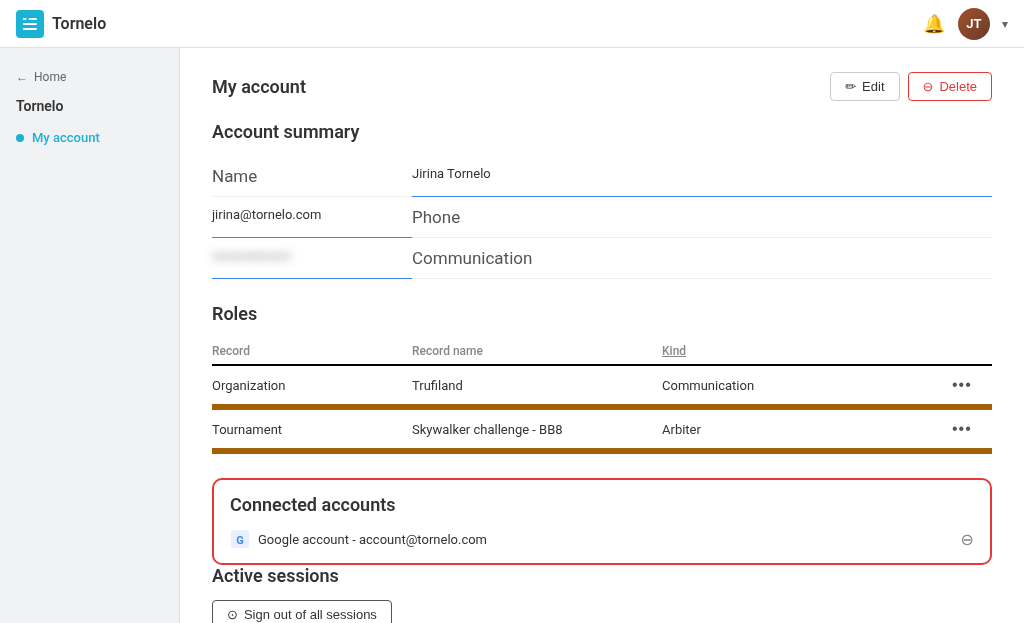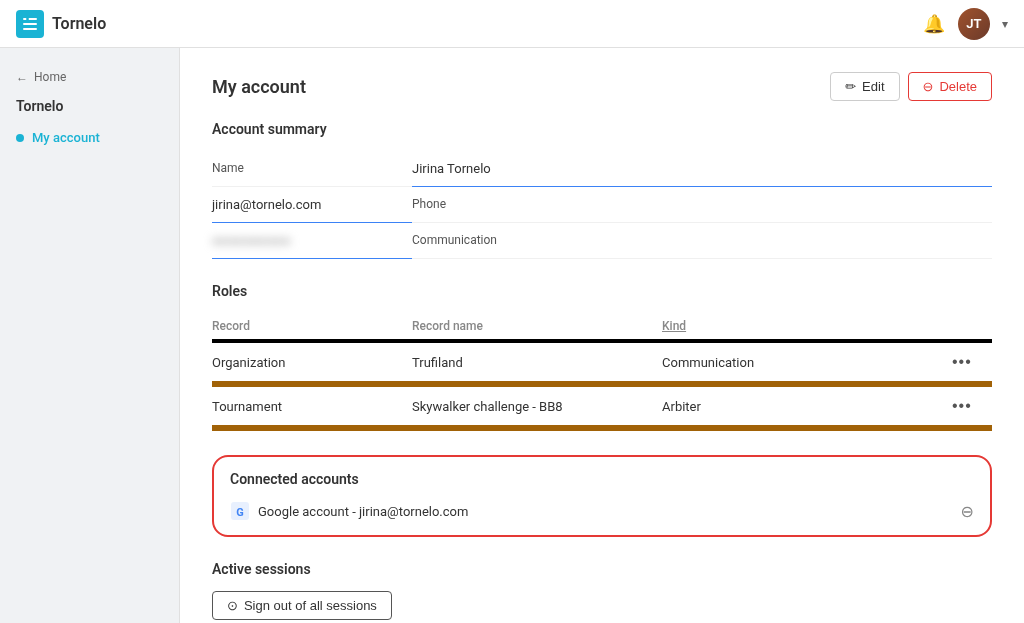--- a/index.html
+++ b/index.html
@@ -148,37 +148,37 @@
       border: 1px solid #e53935;
       border-radius: 4px;
       background: #fff;
       color: #e53935;
       cursor: pointer;
       font-size: 13px;
     }
 
     
     .section-title {
-      font-size: 14px;
+      font-size: 18px;
       font-weight: 600;
       color: #333;
       margin-bottom: 14px;
     }
 
     
     .summary-grid {
       display: grid;
       grid-template-columns: 200px 1fr;
       gap: 0;
       margin-bottom: 24px;
     }
     .summary-label {
       padding: 10px 0;
       color: #555;
-      font-size: 12px;
+      font-size: 17px;
       border-bottom: 1px solid #f0f0f0;
     }
     .summary-value {
       padding: 10px 0;
       color: #333;
       font-size: 13px;
       border-bottom: 1px solid #3b82f6;
     }
 
     
@@ -188,43 +188,42 @@
     .roles-table {
       width: 100%;
       border-collapse: collapse;
     }
     .roles-table th {
       text-align: left;
       font-size: 12px;
       color: #888;
       font-weight: 500;
       padding: 6px 0;
-      border-bottom: 4px solid #000000;
+      border-bottom: 2px solid #000000;
     }
     .roles-table td {
       padding: 10px 0;
       font-size: 13px;
       color: #333;
       border-bottom: 6px solid #a16207;
     }
     .roles-table .col-record { width: 200px; }
     .roles-table .col-name { width: 250px; }
     .roles-table .col-kind { flex: 1; text-decoration: underline; }
     .roles-table .col-action { width: 40px; text-align: right; }
     .dots-btn {
       background: none; border: none; cursor: pointer;
       color: #555; font-size: 16px; letter-spacing: 1px;
     }
 
     
     .connected-accounts-section {
       border: 2px solid #e53935;
-      border-radius: 16px;
+      border-radius: 10px;
       padding: 14px 16px;
-      margin-bottom: 24px;
     }
     .connected-account-item {
       display: flex; align-items: center; justify-content: space-between;
       margin-top: 10px;
     }
     .connected-account-left {
       display: flex; align-items: center; gap: 8px;
       font-size: 13px;
       color: #333;
     }
@@ -363,21 +362,21 @@
     <div class="connected-accounts-section">
       <div class="section-title">Connected accounts</div>
       <div class="connected-account-item">
         <div class="connected-account-left">
           <span class="google-icon">
             <svg width="18" height="18" viewBox="0 0 18 18">
               <rect x="0" y="0" width="18" height="18" rx="3" fill="#e8f0fe"></rect>
               <text x="9" y="13.5" text-anchor="middle" font-size="11" font-weight="bold" fill="#4285F4">G</text>
             </svg>
           </span>
-          <span>Google account - jirina@tornelo.com</span>
+          <span>Google account - account@tornelo.com</span>
         </div>
         <button class="remove-connected-btn">
           <span>⊖</span>
         </button>
       </div>
     </div>
 
     <div class="sessions-section">
       <div class="section-title">Active sessions</div>
       <button class="sign-out-btn">

